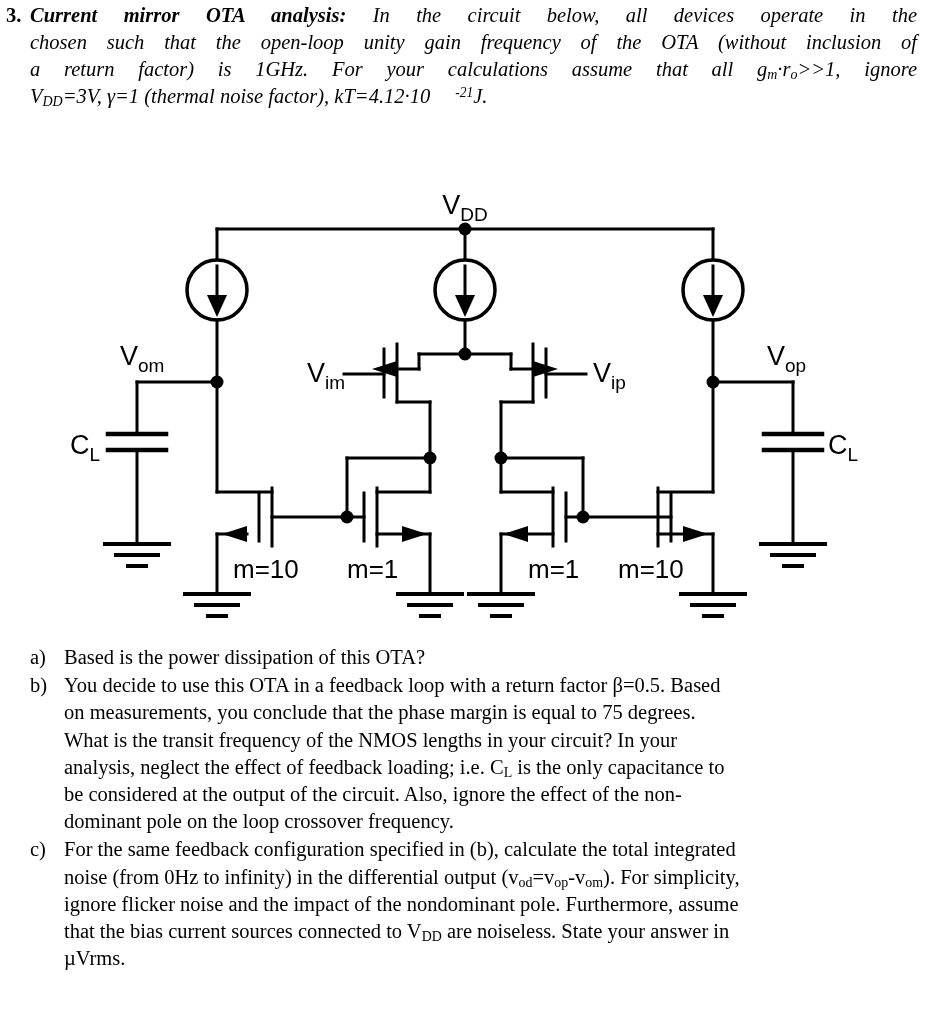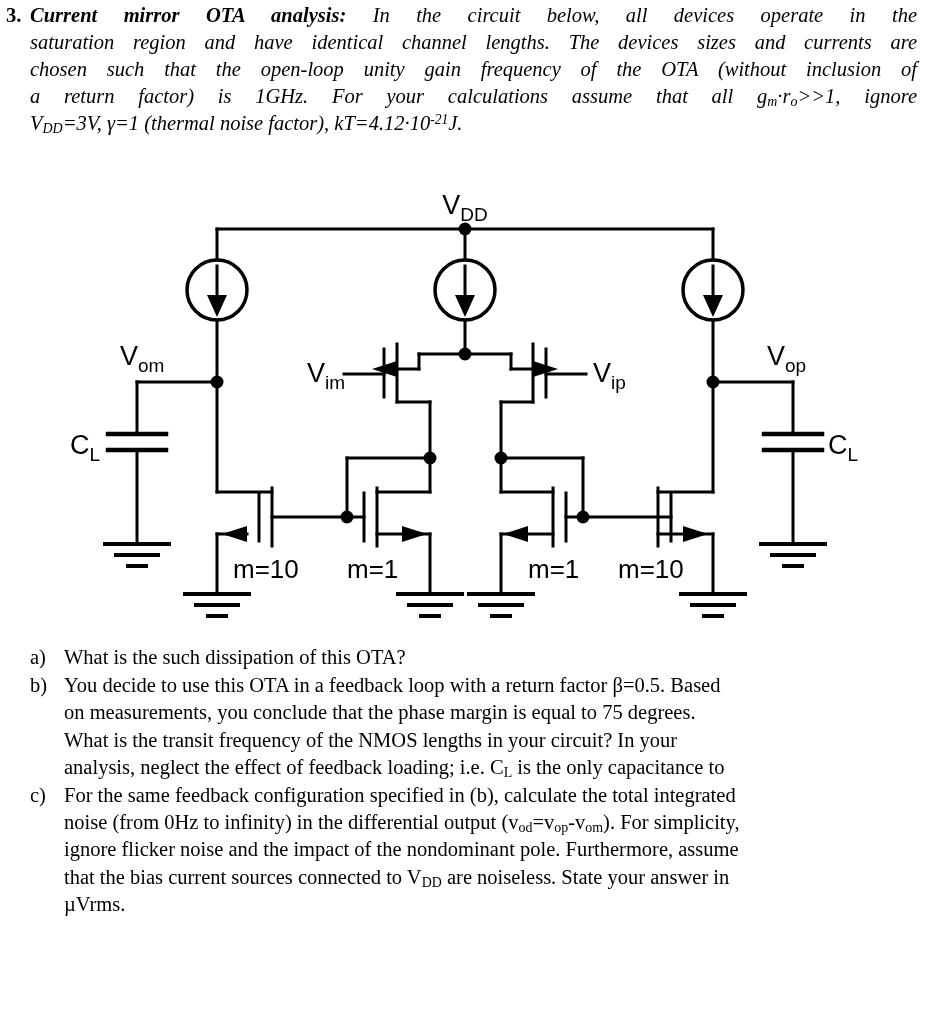--- a/index.html
+++ b/index.html
@@ -58,20 +58,21 @@
   }
   sub {
     font-size: 0.68em;
     vertical-align: -0.22em;
     line-height: 0;
   }
   sup {
     font-size: 0.66em;
     vertical-align: 0.45em;
     line-height: 0;
+    margin-left: 25px;
   }
 
   
   #circuit-figure {
     position: absolute;
     left: 15px;
     top: 186px;
     width: 925px;
     height: 450px;
   }
@@ -107,21 +108,20 @@
   }
 </style>
 </head>
 <body>
 
 <div id="problem-header">
   <div class="header-row">
     <div class="q-number">3.</div>
     <div class="header-body">
       <span class="hline"><b class="lead">Current mirror OTA analysis:</b> In the circuit below, all devices operate in the</span>
-      <span class="hline">saturation region and have identical channel lengths. The devices sizes and currents are</span>
       <span class="hline">chosen such that the open-loop unity gain frequency of the OTA (without inclusion of</span>
       <span class="hline">a return factor) is 1GHz. For your calculations assume that all g<sub>m</sub>·r<sub>o</sub>&gt;&gt;1, ignore</span>
       <span class="hline last">V<sub>DD</sub>=3V,&nbsp;γ=1 (thermal noise factor), kT=4.12·10<sup>-21</sup>J.</span>
     </div>
   </div>
 </div>
 
 <div id="circuit-figure">
 <svg id="circuit-svg" width="925" height="450" viewBox="0 0 925 450" xmlns="http://www.w3.org/2000/svg">
   <defs>
@@ -312,31 +312,33 @@
     <text x="603" y="392" font-size="26" text-anchor="start">m=10</text>
   </g>
 </svg>
 </div>
 
 <div id="question-list">
 
   <div class="q-item">
     <div class="q-marker">a)</div>
     <div class="q-text">
-      <span class="qline">What is the such dissipation of this OTA?</span>
+      <span class="qline">Based is the power dissipation of this OTA?</span>
     </div>
   </div>
 
   <div class="q-item">
     <div class="q-marker">b)</div>
     <div class="q-text">
       <span class="qline">You decide to use this OTA in a feedback loop with a return factor β=0.5. Based</span>
       <span class="qline">on measurements, you conclude that the phase margin is equal to 75 degrees.</span>
       <span class="qline">What is the transit frequency of the NMOS lengths in your circuit? In your</span>
       <span class="qline">analysis, neglect the effect of feedback loading; i.e. C<sub>L</sub> is the only capacitance to</span>
+      <span class="qline">be considered at the output of the circuit. Also, ignore the effect of the non-</span>
+      <span class="qline">dominant pole on the loop crossover frequency.</span>
     </div>
   </div>
 
   <div class="q-item">
     <div class="q-marker">c)</div>
     <div class="q-text">
       <span class="qline">For the same feedback configuration specified in (b), calculate the total integrated</span>
       <span class="qline">noise (from 0Hz to infinity) in the differential output (v<sub>od</sub>=v<sub>op</sub>-v<sub>om</sub>). For simplicity,</span>
       <span class="qline">ignore flicker noise and the impact of the nondominant pole. Furthermore, assume</span>
       <span class="qline">that the bias current sources connected to V<sub>DD</sub> are noiseless. State your answer in</span>

